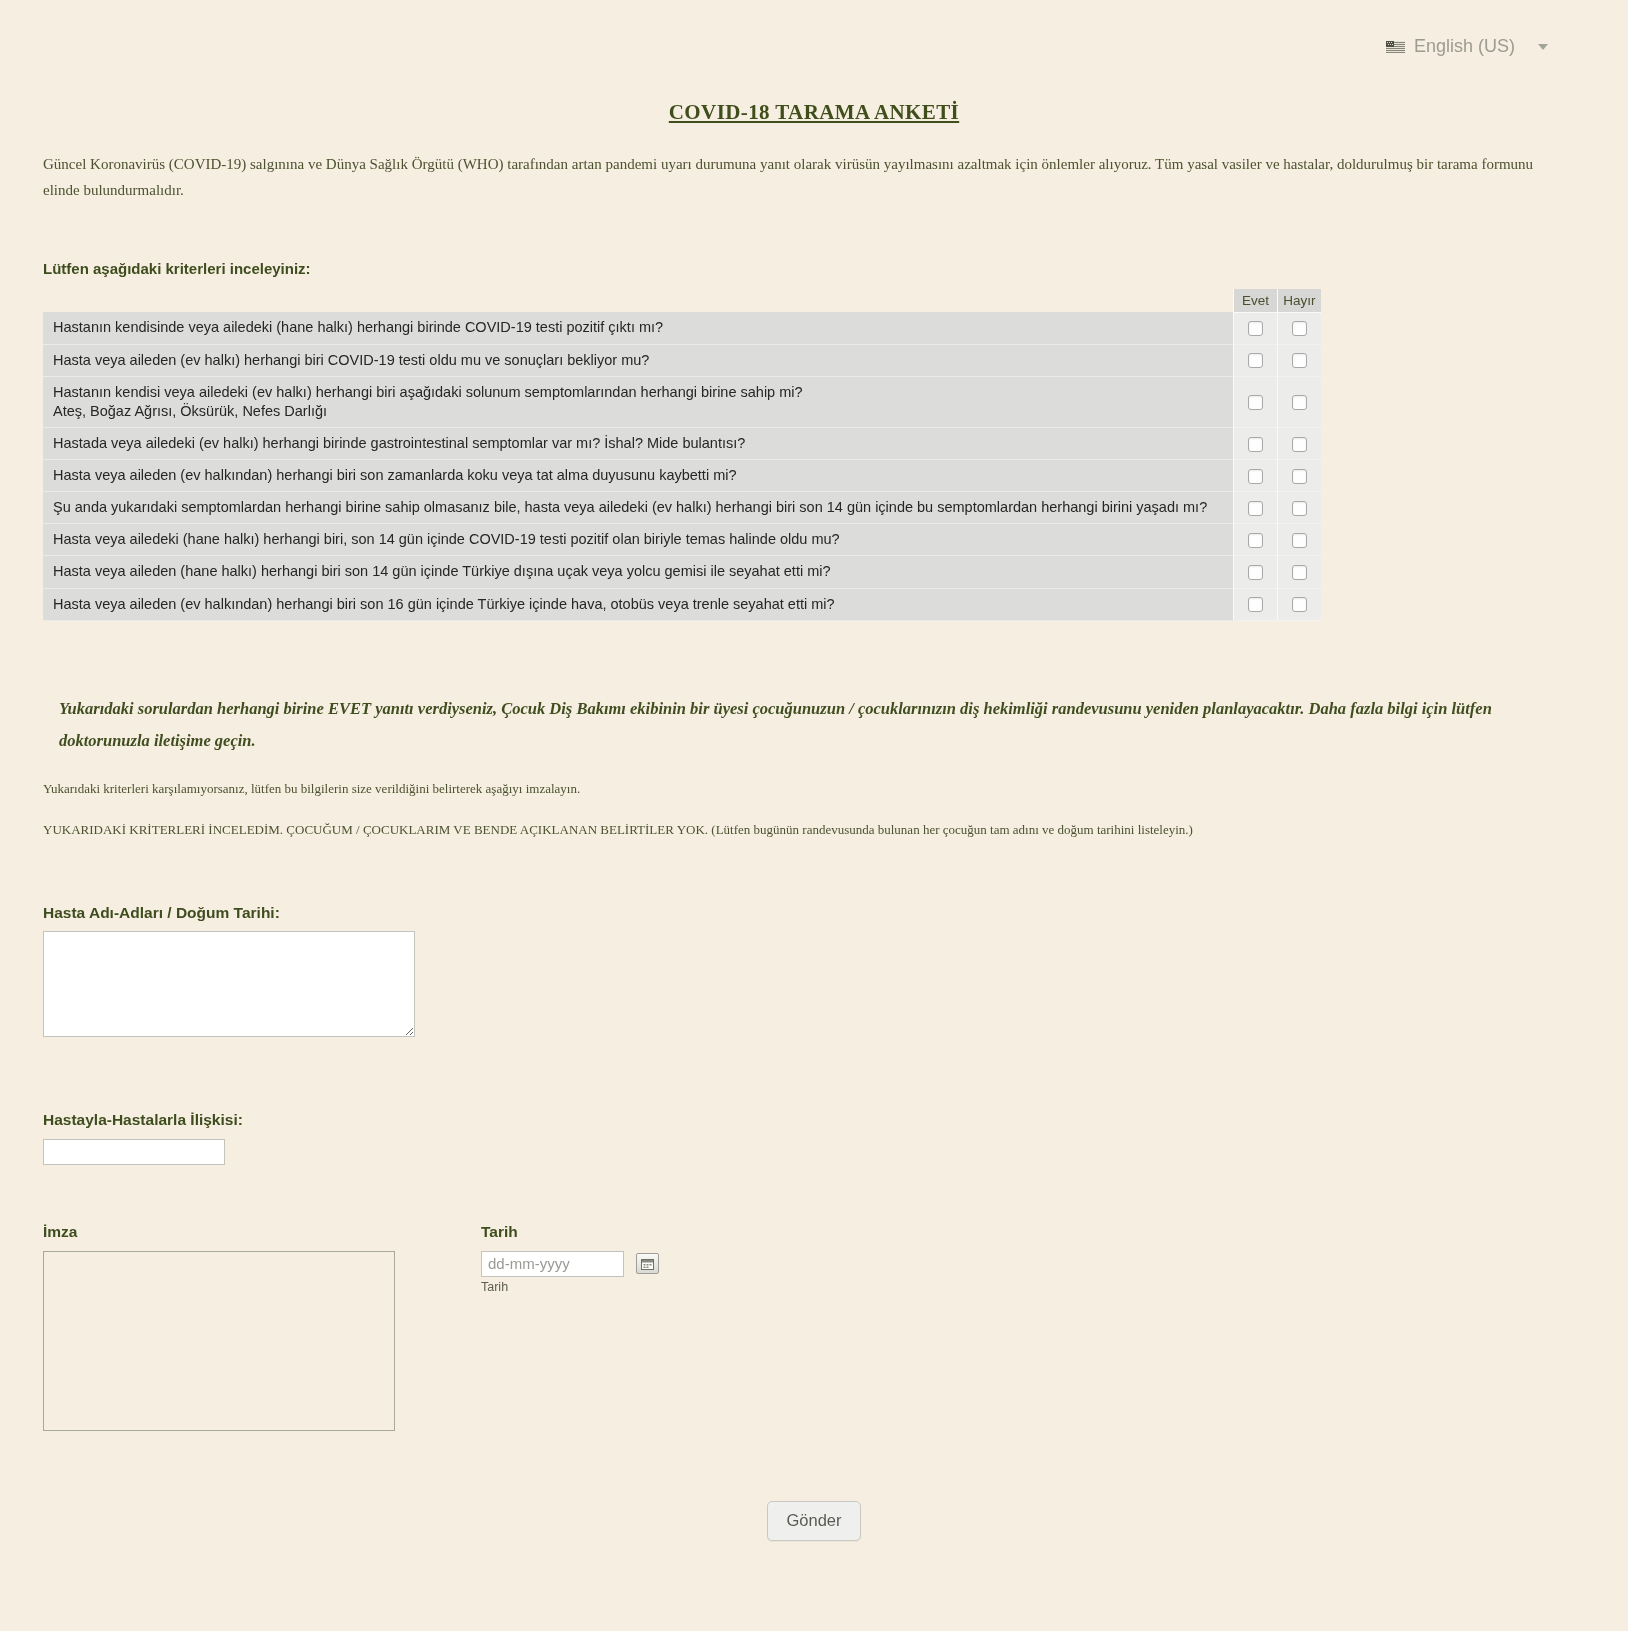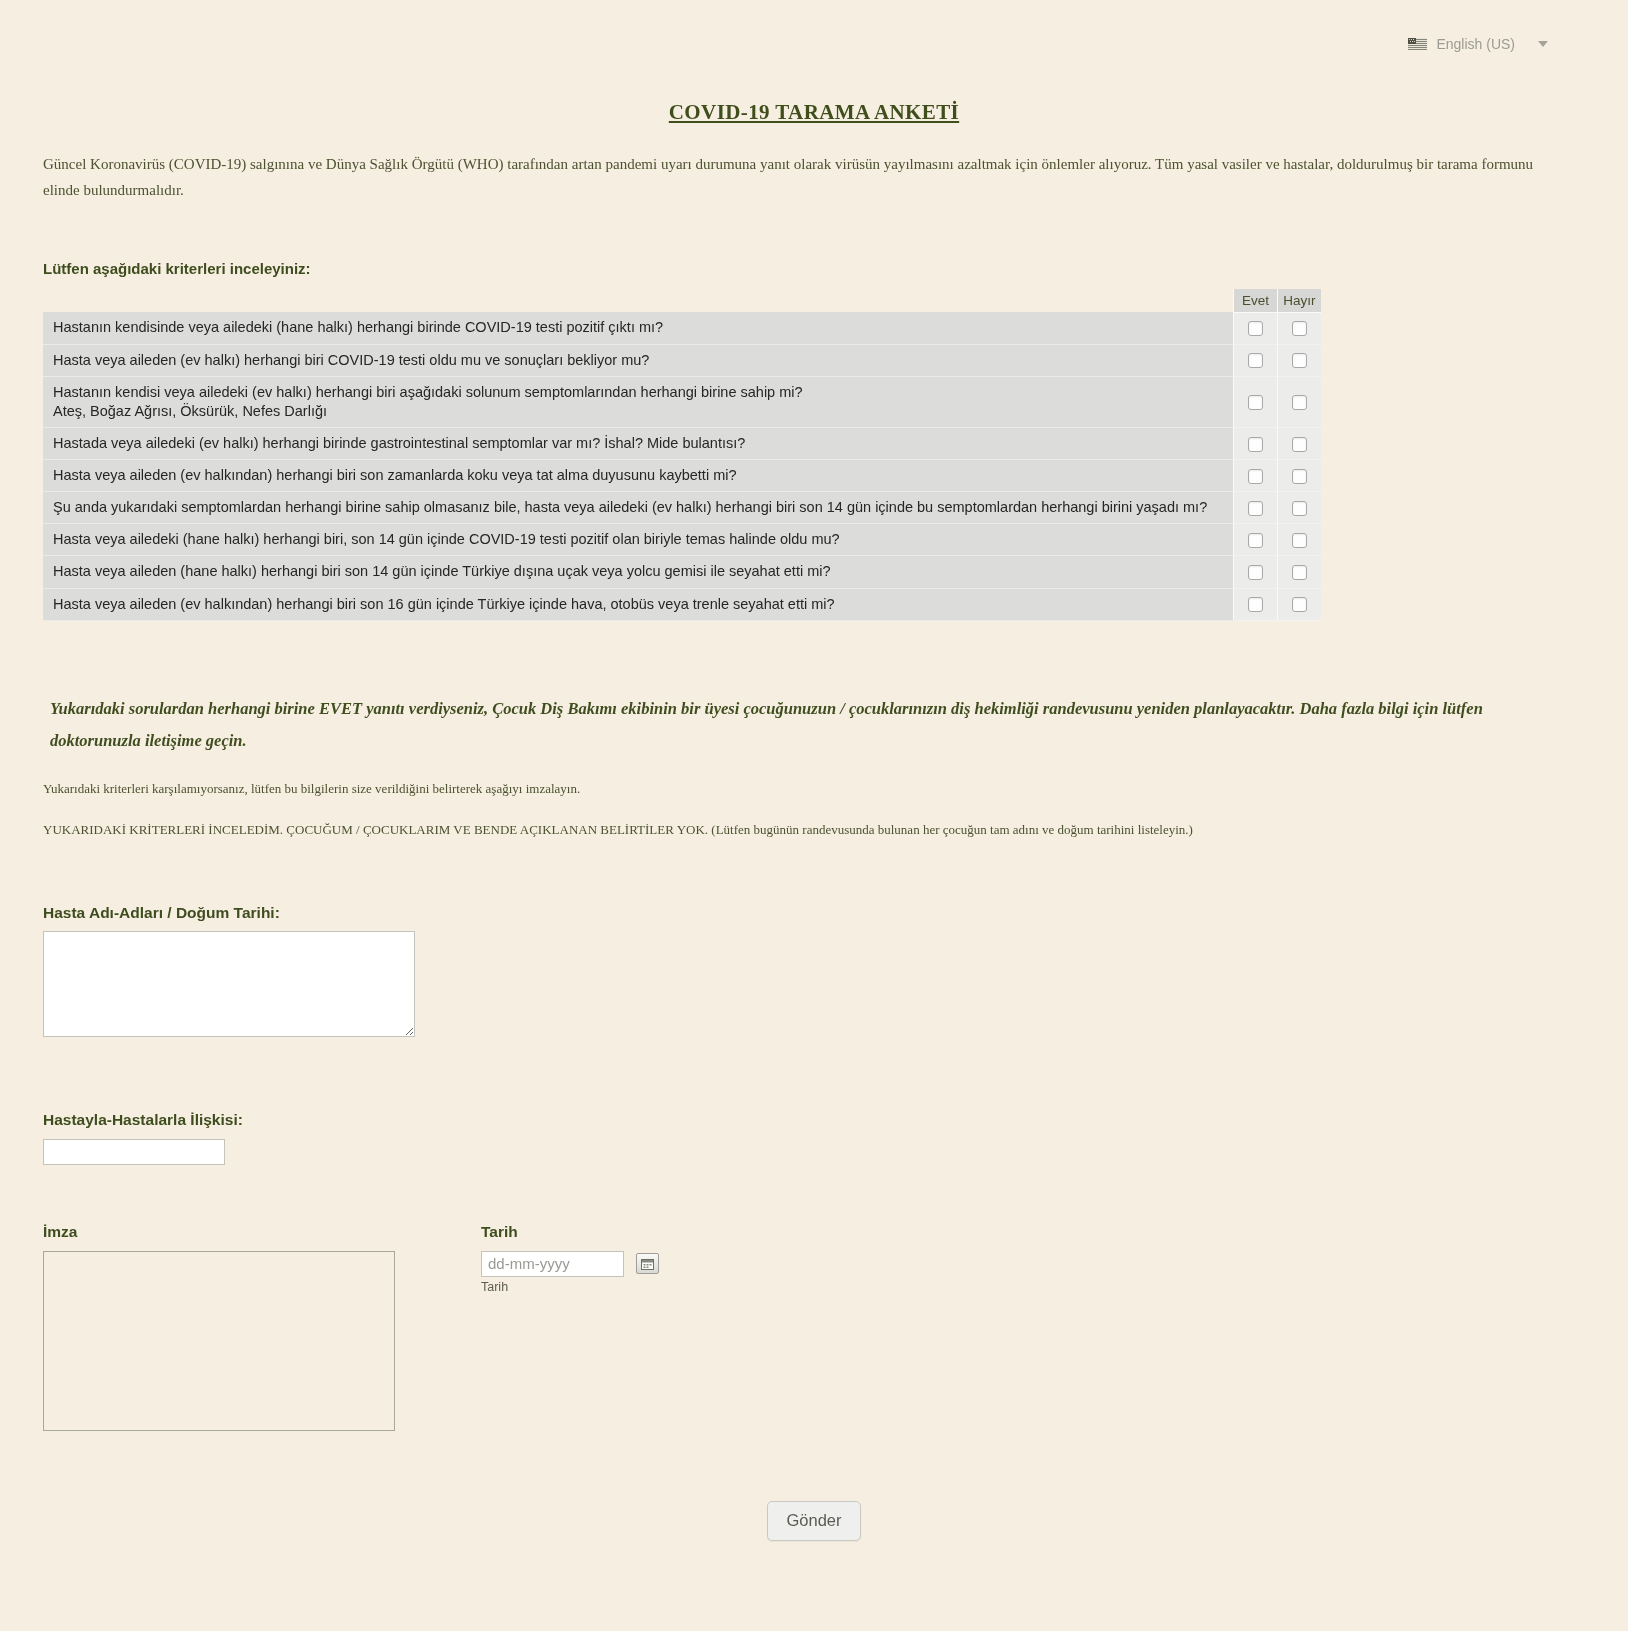--- a/index.html
+++ b/index.html
@@ -9,21 +9,21 @@
     font-family:"Liberation Sans",sans-serif;
     position:relative;
     overflow:hidden;
   }
   .content{padding:0 43px;}
 
   
   .lang{
     position:absolute;top:36px;right:80px;
     display:flex;align-items:center;gap:9px;
-    color:#9b9b92;font-size:14px;cursor:pointer;
+    color:#9b9b92;font-size:18px;cursor:pointer;
   }
   .flag{display:inline-block;line-height:0;}
   .caret{
     width:0;height:0;margin-left:14px;
     border-left:5px solid transparent;border-right:5px solid transparent;
     border-top:6px solid #a3a399;
   }
 
   
   .title{
@@ -66,21 +66,21 @@
   input[type=checkbox]{
     -webkit-appearance:none;appearance:none;
     width:15px;height:15px;margin:0;
     background:#fefefe;border:1px solid #a9a9a9;border-radius:3px;
     box-shadow:inset 0 1px 2px rgba(0,0,0,.08);
     vertical-align:middle;cursor:pointer;
   }
 
   
   .warning{
-    margin:72px 7px 0;max-width:1510px;
+    margin:72px 16px 0;max-width:1510px;
     font-family:"Liberation Serif",serif;
     font-style:italic;font-weight:bold;
     font-size:16.5px;line-height:1.95;color:#3f4d1f;
   }
   .note{
     margin:22px 0 0;max-width:1510px;
     font-family:"Liberation Serif",serif;
     font-size:13px;line-height:1.5;color:#4c5230;
   }
 
@@ -159,21 +159,21 @@
       <rect x="2" y="3" width="1" height="1" fill="#d9d5c6"></rect>
       <rect x="4" y="3" width="1" height="1" fill="#d9d5c6"></rect>
       <rect x="6" y="3" width="1" height="1" fill="#d9d5c6"></rect>
     </svg>
   </span>
   <span>English (US)</span>
   <span class="caret"></span>
 </div>
 
 <div class="content">
-  <h1 class="title">COVID-19 TARAMA ANKETİ</h1>
+  <h1 class="title">COVID-18 TARAMA ANKETİ</h1>
 
   <p class="intro">Güncel Koronavirüs (COVID-19) salgınına ve Dünya Sağlık Örgütü (WHO) tarafından artan pandemi uyarı durumuna yanıt olarak virüsün yayılmasını azaltmak için önlemler alıyoruz. Tüm yasal vasiler ve hastalar, doldurulmuş bir tarama formunu elinde bulundurmalıdır.</p>
 
   <h2 class="criteria-heading">Lütfen aşağıdaki kriterleri inceleyiniz:</h2>
 
   <table class="criteria">
     <thead>
       <tr>
         <th class="corner"></th>
         <th class="col-head">Evet</th>

